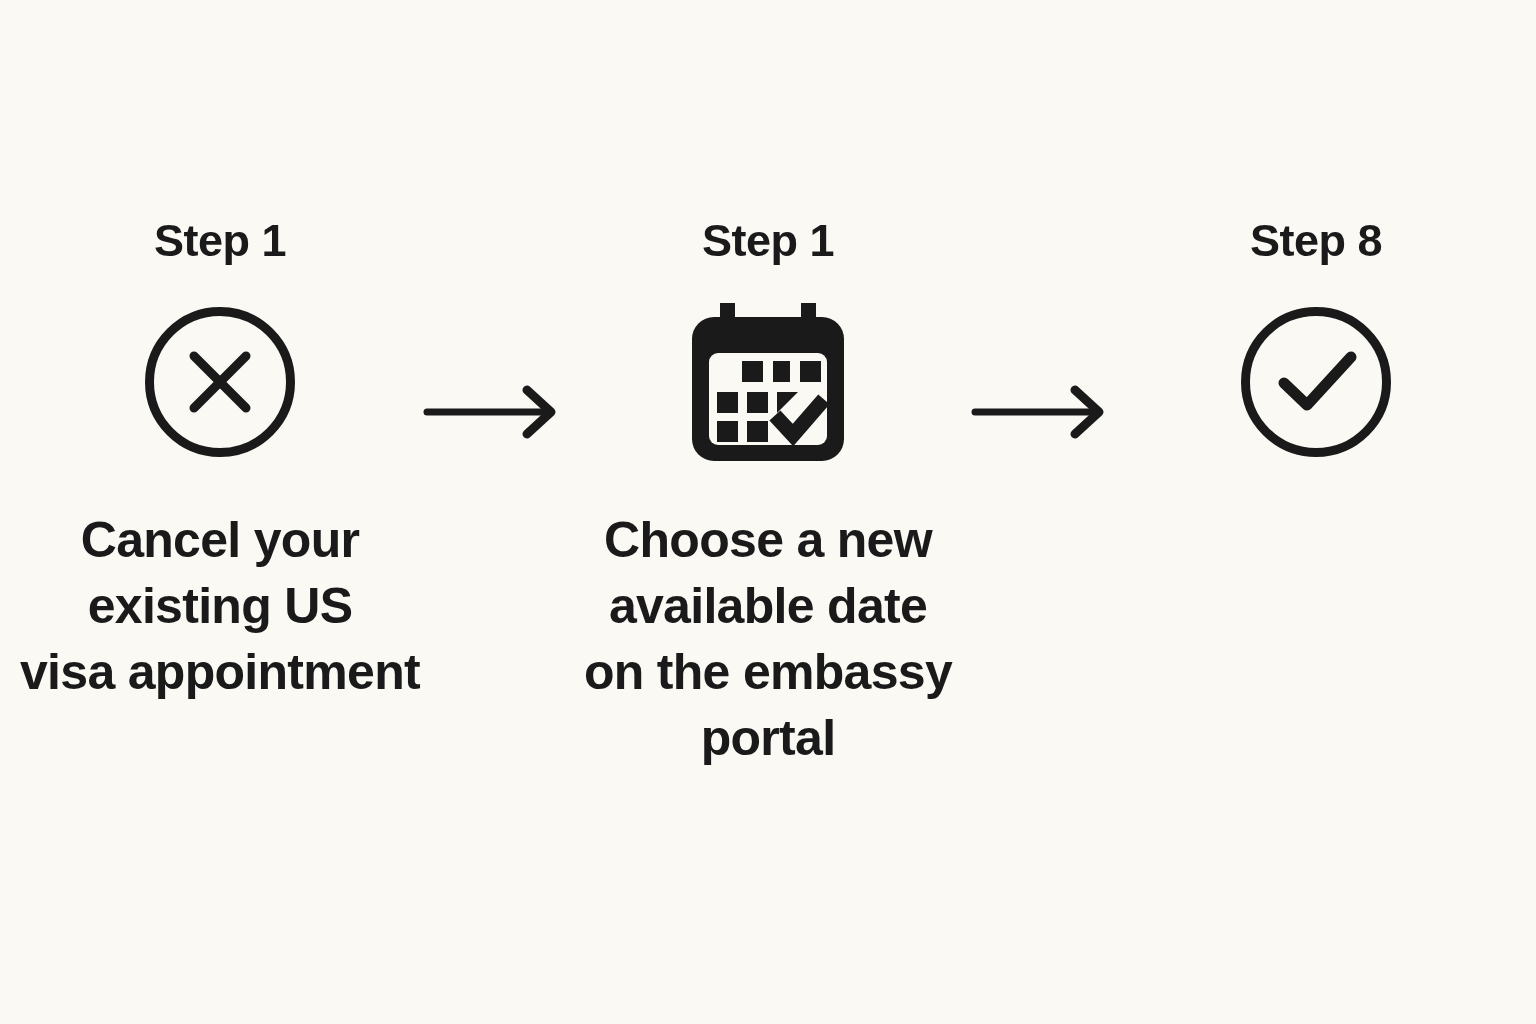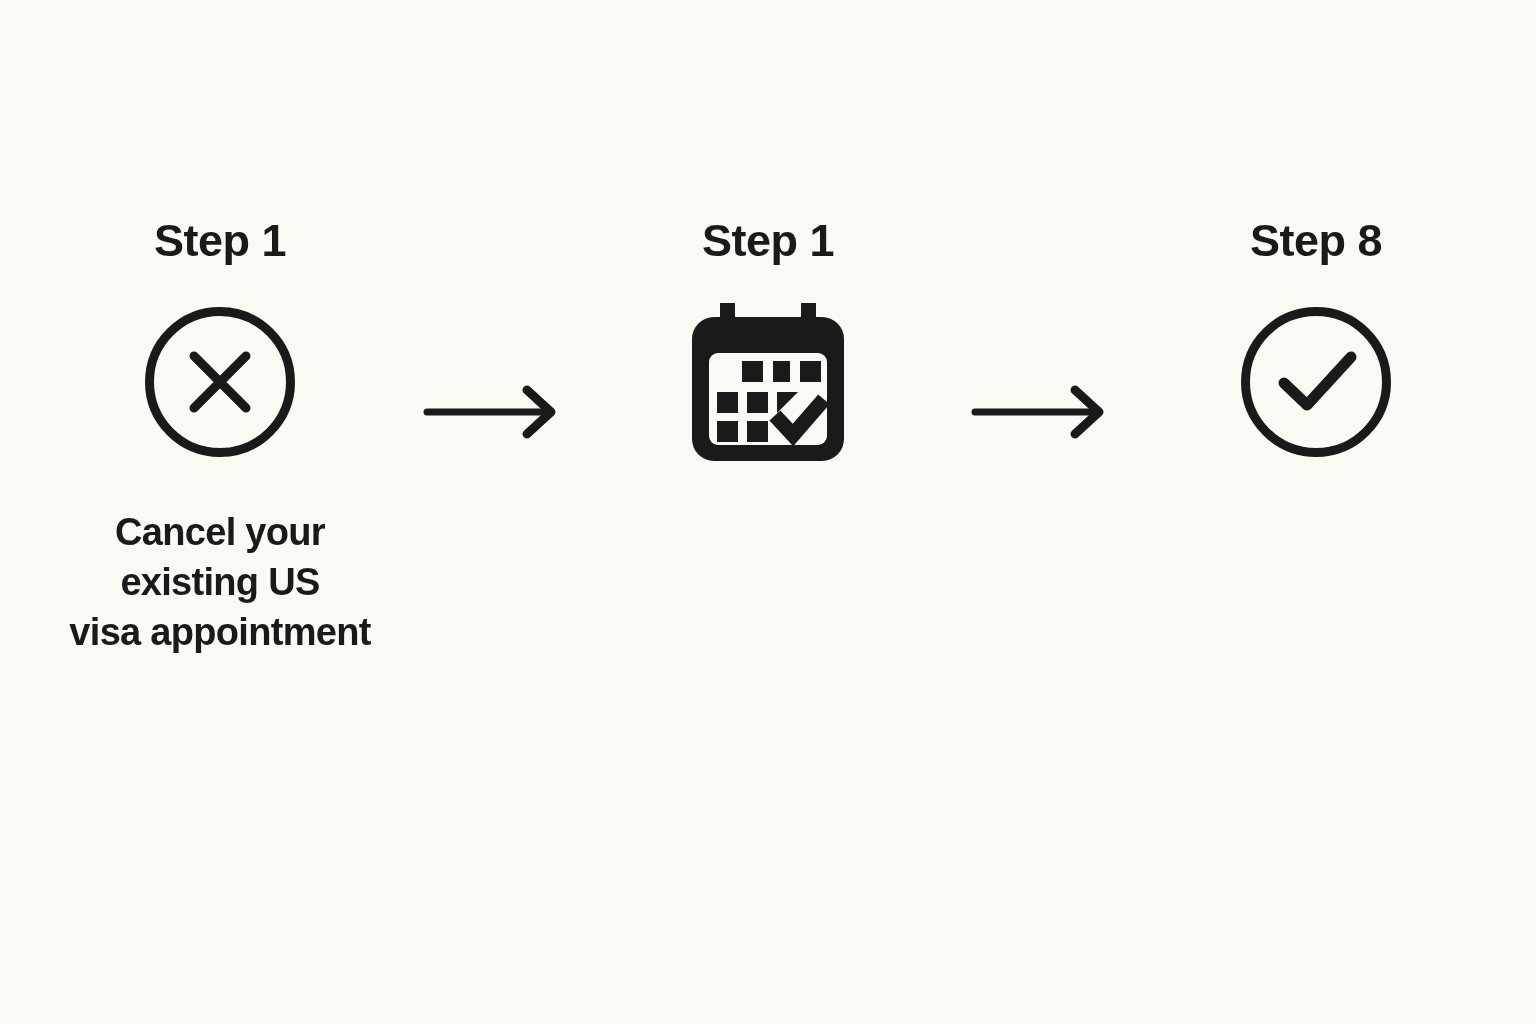--- a/index.html
+++ b/index.html
@@ -56,21 +56,21 @@
   .icon-slot {
     margin-top: 36px;
     height: 166px;
     display: flex;
     align-items: center;
     justify-content: center;
   }
 
   .step-caption {
     margin-top: 42px;
-    font-size: 38px;
+    font-size: 50px;
     font-weight: 700;
     line-height: 1.32;
     letter-spacing: -0.7px;
     text-align: center;
     color: #1A1A1A;
     white-space: pre-line;
   }
 
   
   .arrow-col {
@@ -148,20 +148,24 @@
             <polygon points="92,93 113,93 92,114" fill="#1A1A1A"></polygon>
 
             <rect x="32" y="122" width="21" height="21" fill="#1A1A1A"></rect>
             <rect x="62" y="122" width="21" height="21" fill="#1A1A1A"></rect>
 
             <polyline points="95,122 108,136 134,106" fill="none" stroke="#1A1A1A" stroke-width="15" stroke-linecap="square" stroke-linejoin="miter"></polyline>
           </svg>
         </span>
       </div>
 
+      <div class="step-caption">Choose a new
+available date
+on the embassy
+portal</div>
     </div>
 
     <div class="arrow-col">
       <div class="arrow-slot">
         <span>
           <svg width="142" height="56" viewBox="0 0 142 56" aria-hidden="true">
             <line x1="4" y1="28" x2="122" y2="28" stroke="#1A1A1A" stroke-width="7" stroke-linecap="round"></line>
             <polyline points="104,6 128,28 104,50" fill="none" stroke="#1A1A1A" stroke-width="9" stroke-linecap="round" stroke-linejoin="round"></polyline>
           </svg>
         </span>

